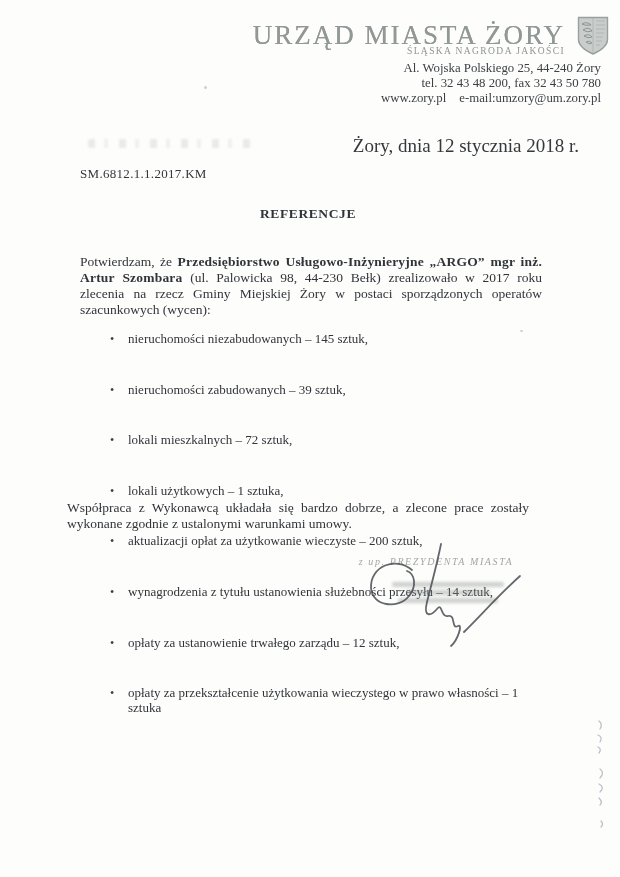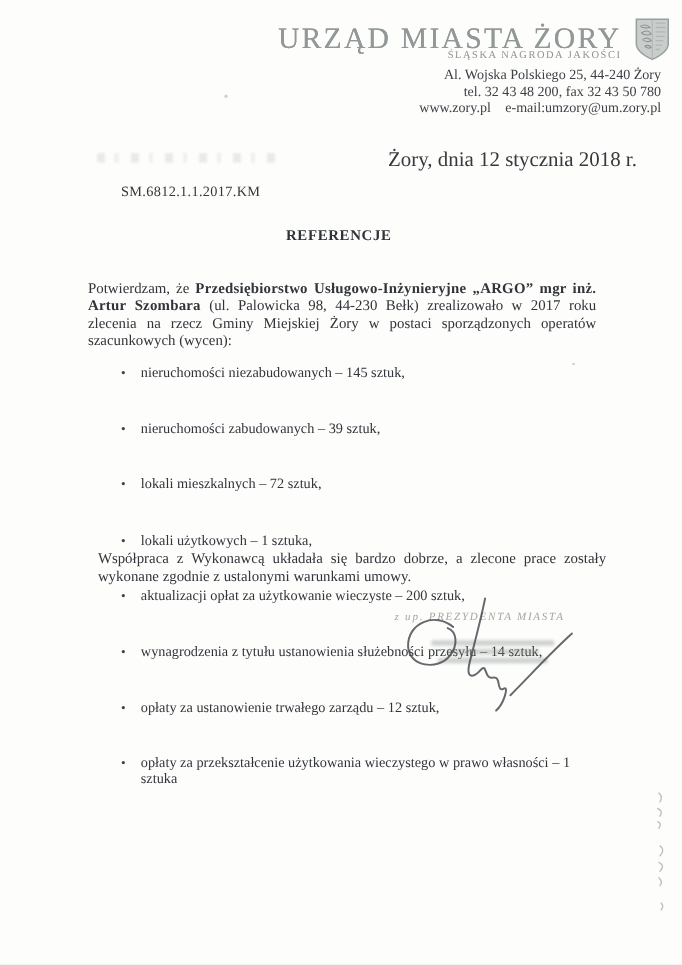--- a/index.html
+++ b/index.html
@@ -38,21 +38,21 @@
   }
   .smudge{
     position:absolute;top:139px;left:88px;width:168px;height:9px;
     background:repeating-linear-gradient(90deg,
       rgba(130,135,140,.35) 0 7px, rgba(130,135,140,0) 7px 16px,
       rgba(130,135,140,.25) 16px 20px, rgba(130,135,140,0) 20px 31px);
     filter:blur(1.2px);opacity:.45;border-radius:3px;
   }
   .ref-number{
     position:absolute;top:166px;left:80px;
-    font-size:13px;letter-spacing:0.3px;color:#34373b;margin-left:30px;
+    font-size:13px;letter-spacing:0.3px;color:#34373b;
   }
   .doc-title{
     position:absolute;top:206px;left:0;width:616px;
     text-align:center;font-size:13.5px;font-weight:bold;
     letter-spacing:0.6px;color:#303338;
   }
   
   .intro{
     position:absolute;top:240px;left:80px;width:462px;
     font-size:13.5px;line-height:16.1px;text-align:justify;
@@ -63,21 +63,21 @@
     position:absolute;top:296px;left:80px;width:472px;
     margin:0;padding:0;list-style:none;
     font-size:13px;line-height:14.6px;color:#313439;
   }
   .bullet-list li{position:relative;padding-left:48px;margin-top:36px;}
   .bullet-list li::before{
     content:"•";position:absolute;left:30px;top:0;
     font-size:12px;color:#3a3d41;
   }
   .closing{
-    position:absolute;top:486px;left:89px;width:462px;
+    position:absolute;top:486px;left:67px;width:462px;
     font-size:13.5px;line-height:16.1px;text-align:justify;
     color:#313439;
   }
   
   .stamp-line{
     position:absolute;top:556px;left:348px;width:176px;
     text-align:center;font-size:10px;letter-spacing:1.6px;
     color:rgba(147,151,144,.85);filter:blur(0.4px);
     white-space:nowrap;
     font-style:italic;

